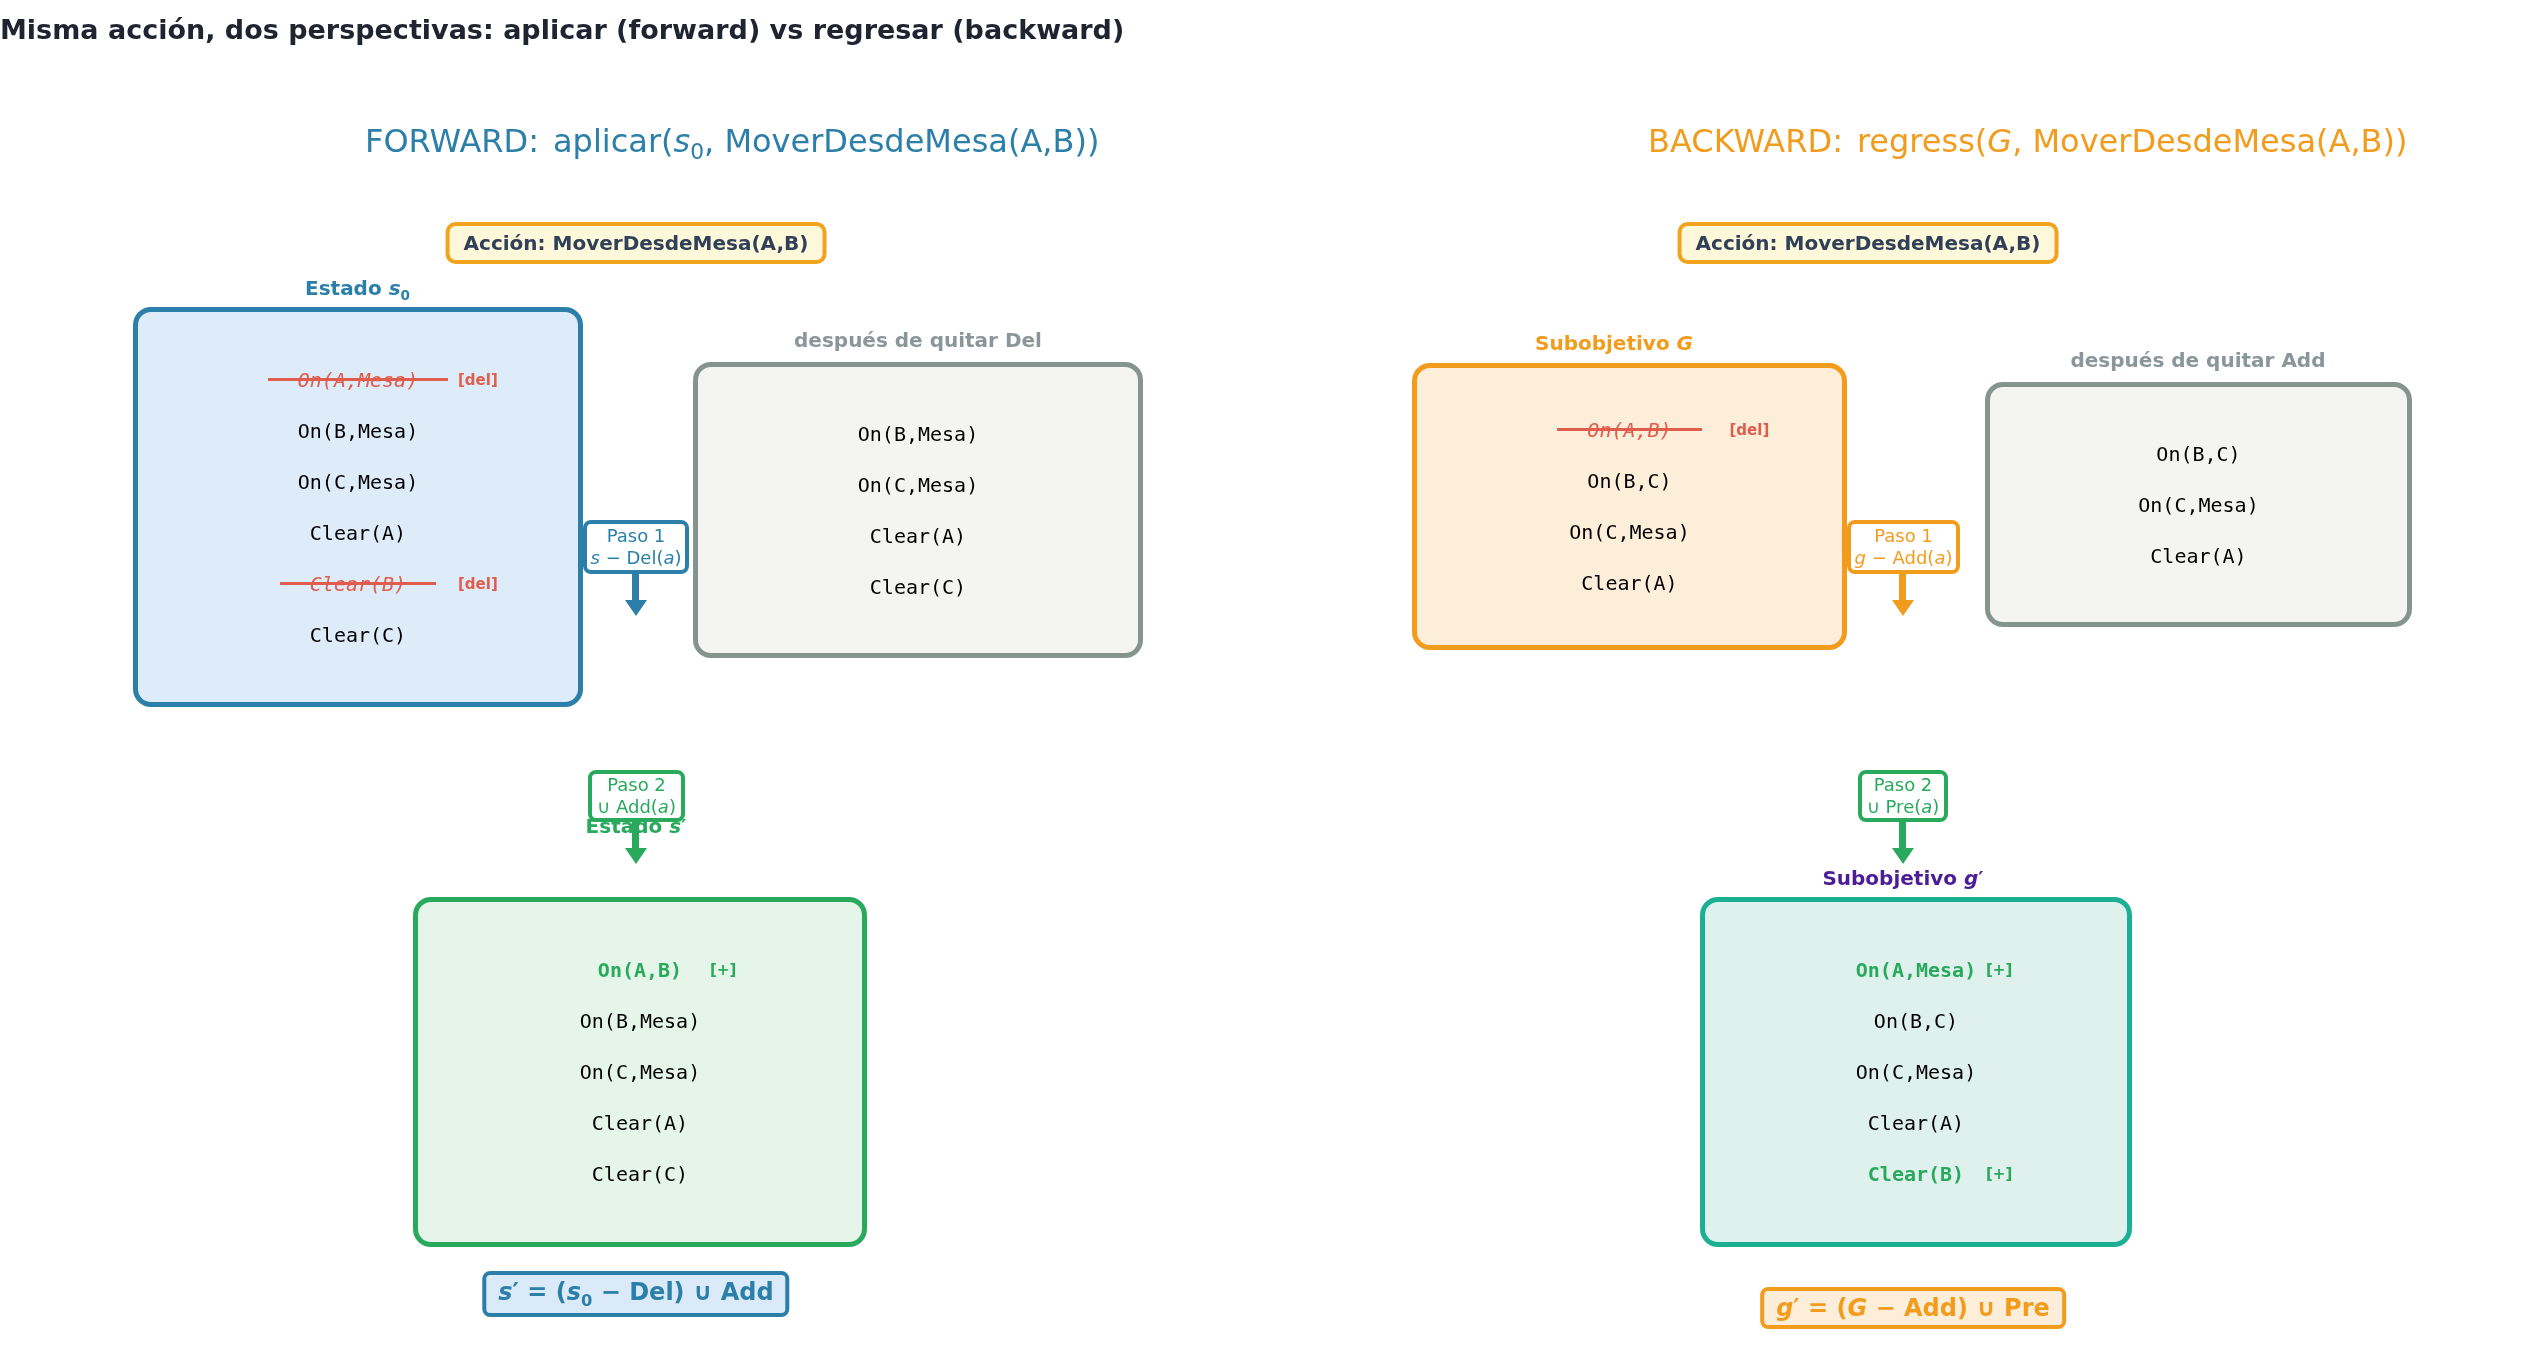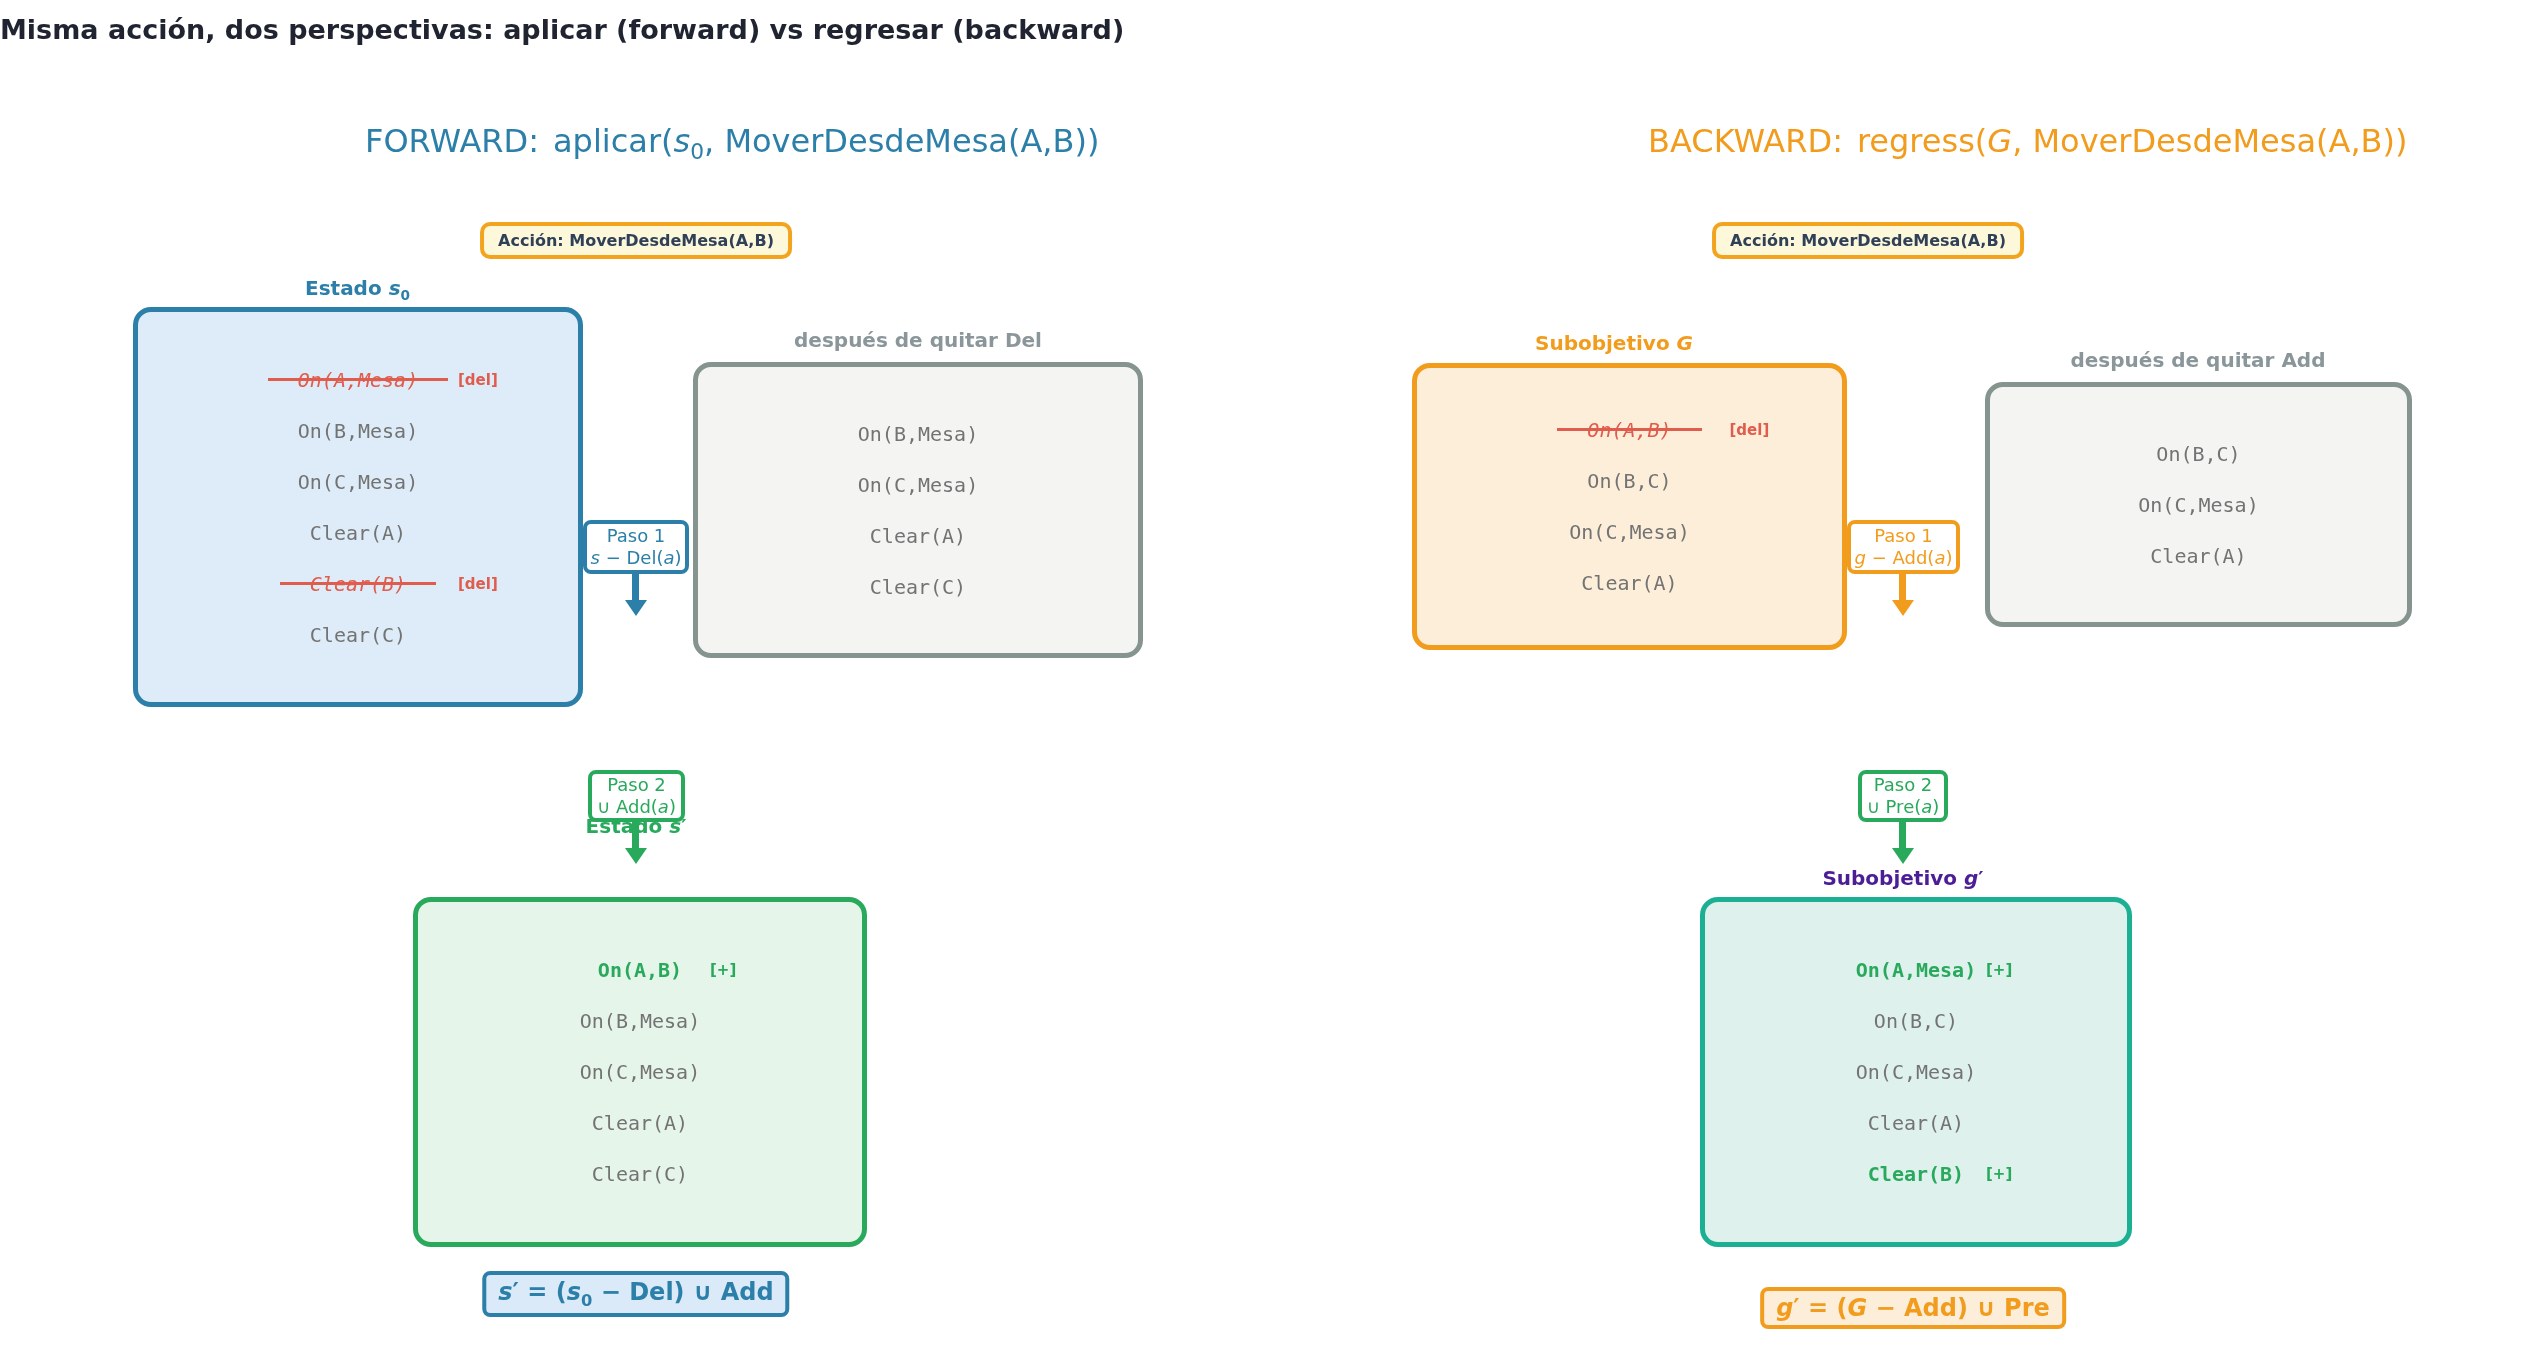--- a/index.html
+++ b/index.html
@@ -13,35 +13,35 @@
   }
   .col-header{top:122px;font-size:32px;font-weight:normal;white-space:nowrap;}
   .col-header.fwd{left:365px;color:#2b7fa8;}
   .col-header.bwd{left:1648px;color:#f29c1e;}
   .col-header .gap{display:inline-block;width:14px;}
   .it{font-style:italic;}
   sub{font-size:0.68em;}
   .action-badge{
     top:222px;transform:translateX(-50%);
     background:#fdf8da;border:4px solid #f2a41e;border-radius:10px;
-    padding:5px 14px;font-size:16px;font-weight:bold;color:#2f4058;white-space:nowrap;
+    padding:5px 14px;font-size:20px;font-weight:bold;color:#2f4058;white-space:nowrap;
   }
   .box-label{font-size:20px;font-weight:bold;white-space:nowrap;}
   .box{
     border-radius:18px;display:flex;flex-direction:column;justify-content:center;
     box-sizing:border-box;
   }
   .box.blue  {left:133px;top:307px;width:450px;height:400px;background:#ddecf8;border:5px solid #2b7fa8;}
   .box.grayL {left:693px;top:362px;width:450px;height:296px;background:#f4f4f3;border:5px solid #85948f;}
   .box.green {left:413px;top:897px;width:454px;height:350px;background:#e6f5ea;border:5px solid #28a95c;}
   .box.orange{left:1412px;top:363px;width:435px;height:287px;background:#fdeeda;border:5px solid #f29c1e;}
   .box.grayR {left:1985px;top:382px;width:427px;height:245px;background:#f4f4f3;border:5px solid #85948f;}
   .box.teal  {left:1700px;top:897px;width:432px;height:350px;background:#def1ed;border:5px solid #1bb094;}
   .row{height:51px;display:flex;align-items:center;justify-content:center;position:relative;}
-  .pred{font-family:"DejaVu Sans Mono","Liberation Mono",monospace;font-size:20px;color:#737373;white-space:nowrap;}
+  .pred{font-family:"DejaVu Sans Mono","Liberation Mono",monospace;font-size:20px;color:#000000;white-space:nowrap;}
   .added .pred{color:#28a95c;font-weight:bold;}
   .strike{color:#e05c4c;font-style:italic;position:relative;}
   .strike::after{
     content:"";position:absolute;left:-30px;right:-30px;top:50%;height:3px;margin-top:-2px;background:#e05c4c;
   }
   .tag{
     position:absolute;top:50%;transform:translateY(-50%);font-size:15px;font-weight:bold;white-space:nowrap;
   }
   .removed .tag{color:#e05c4c;left:calc(50% + 100px);}
   .added .tag{color:#28a95c;left:calc(50% + 70px);}

